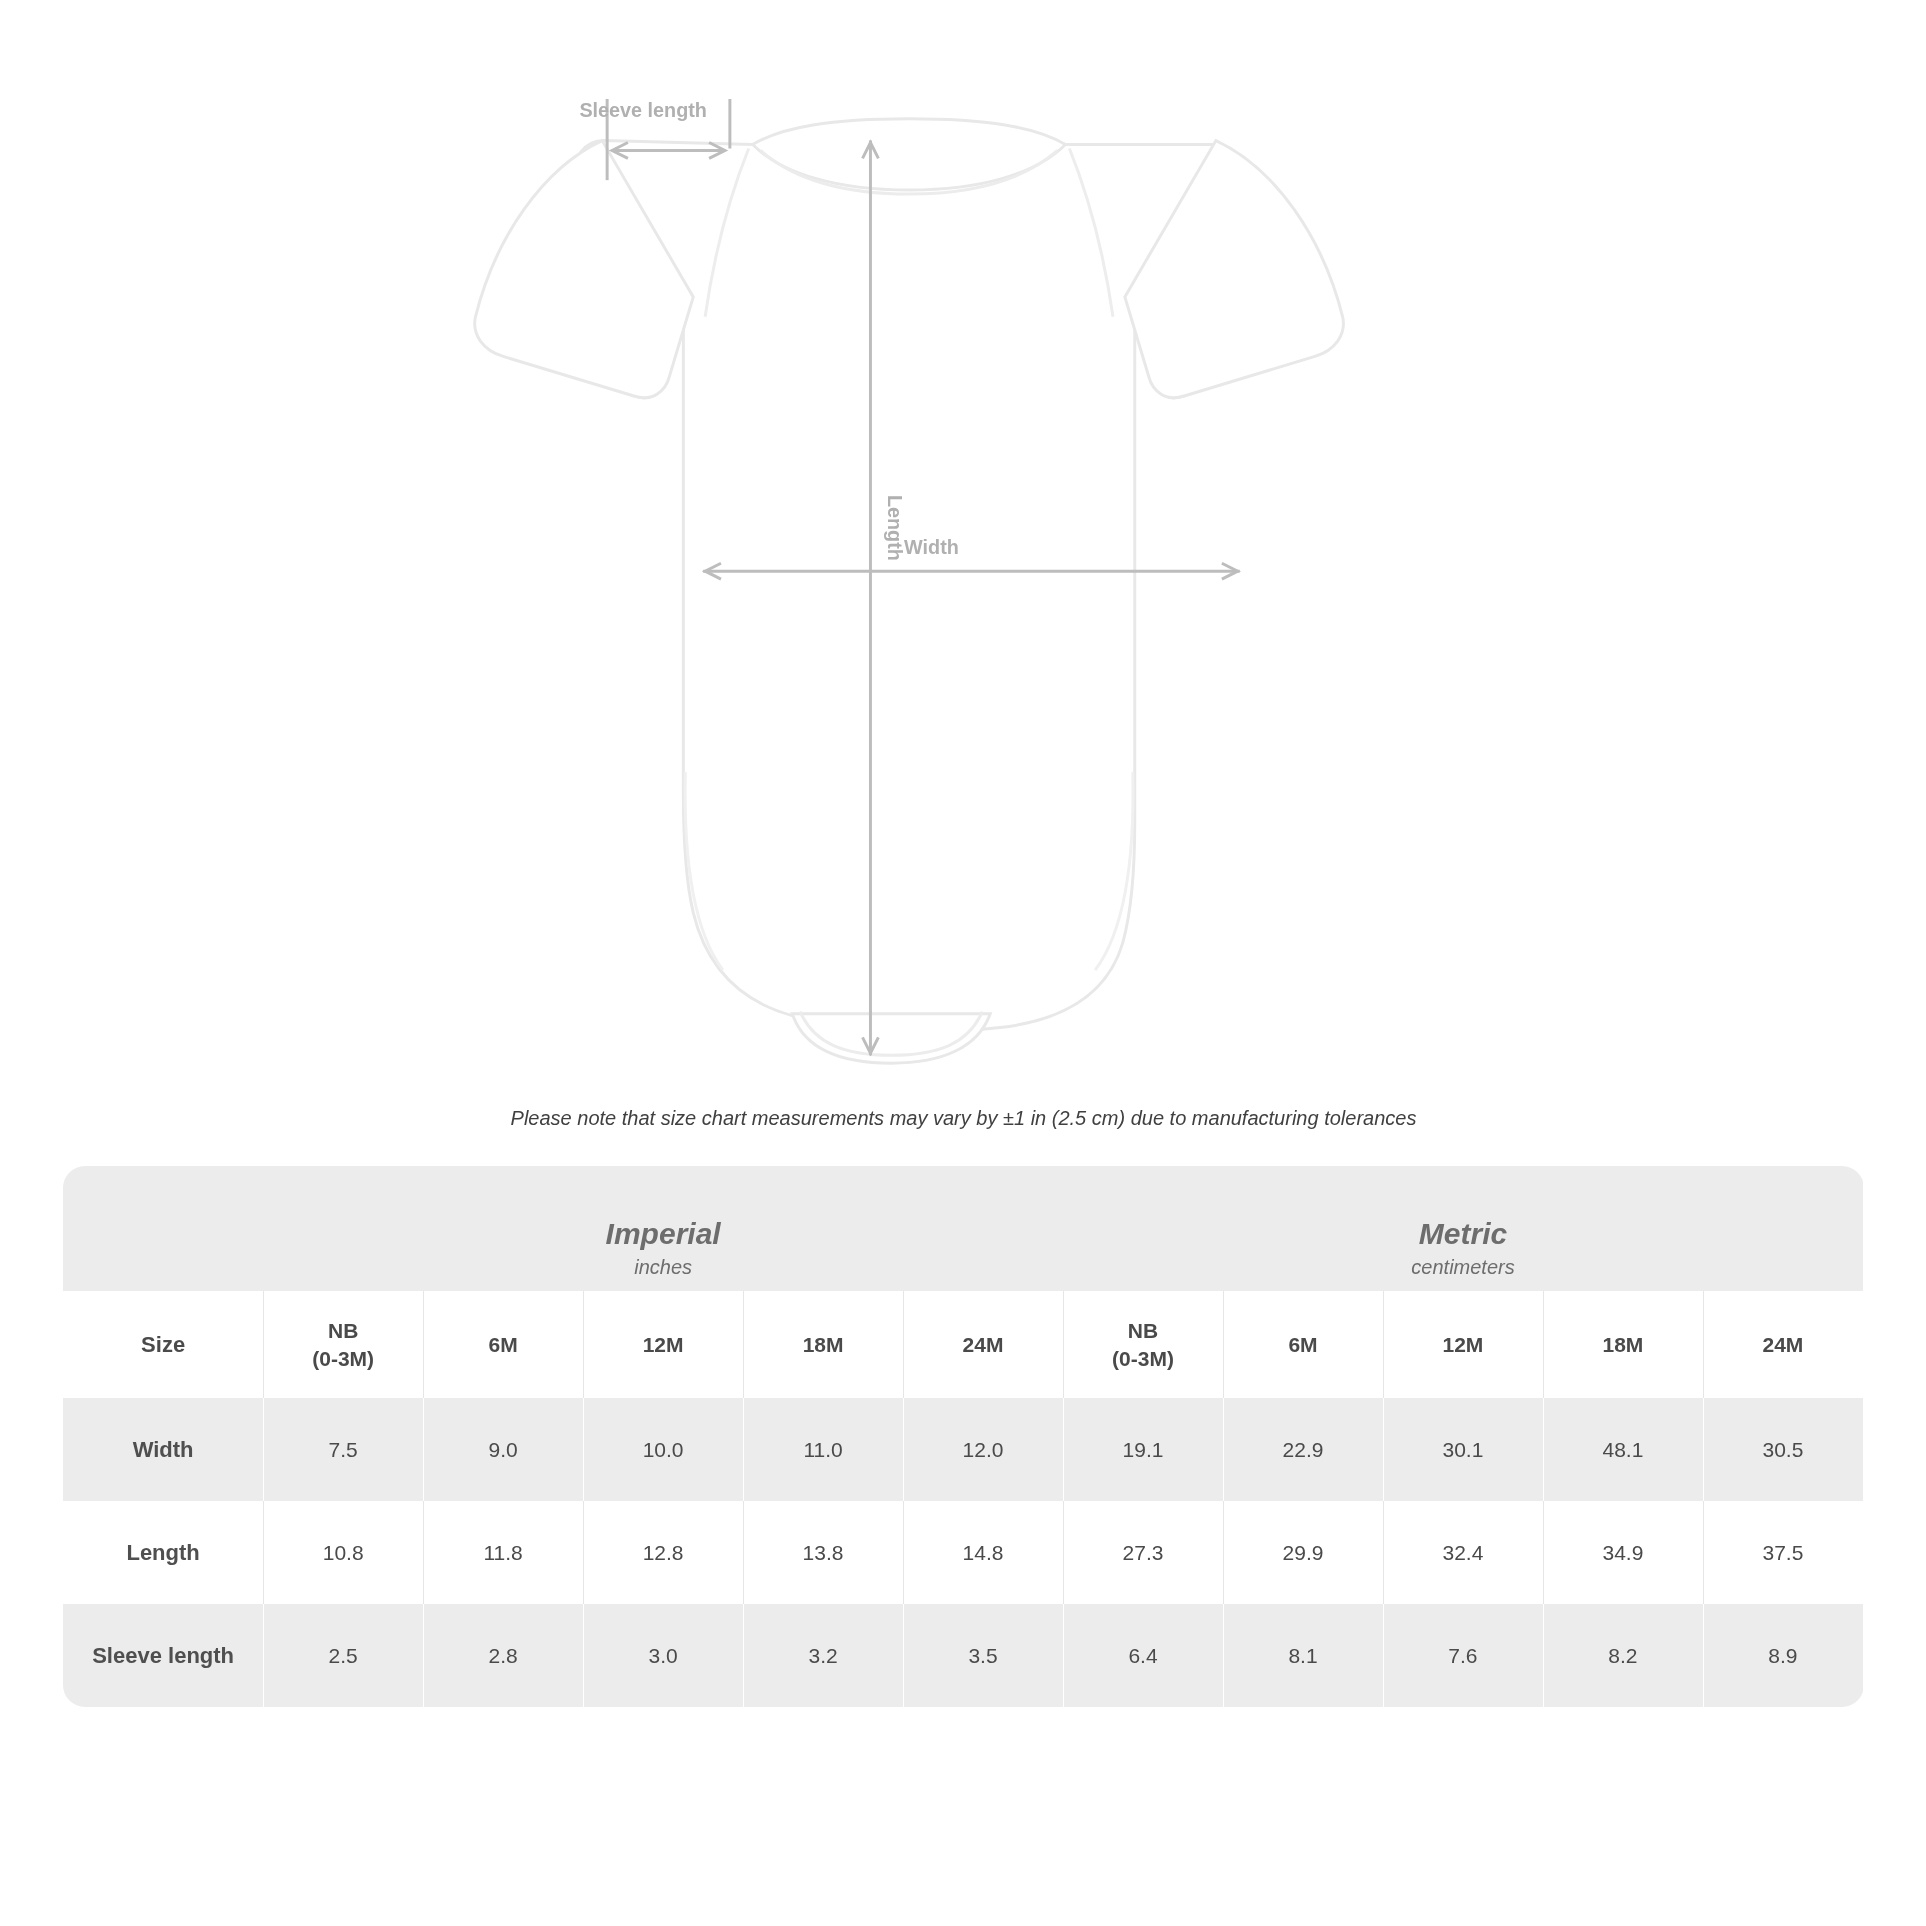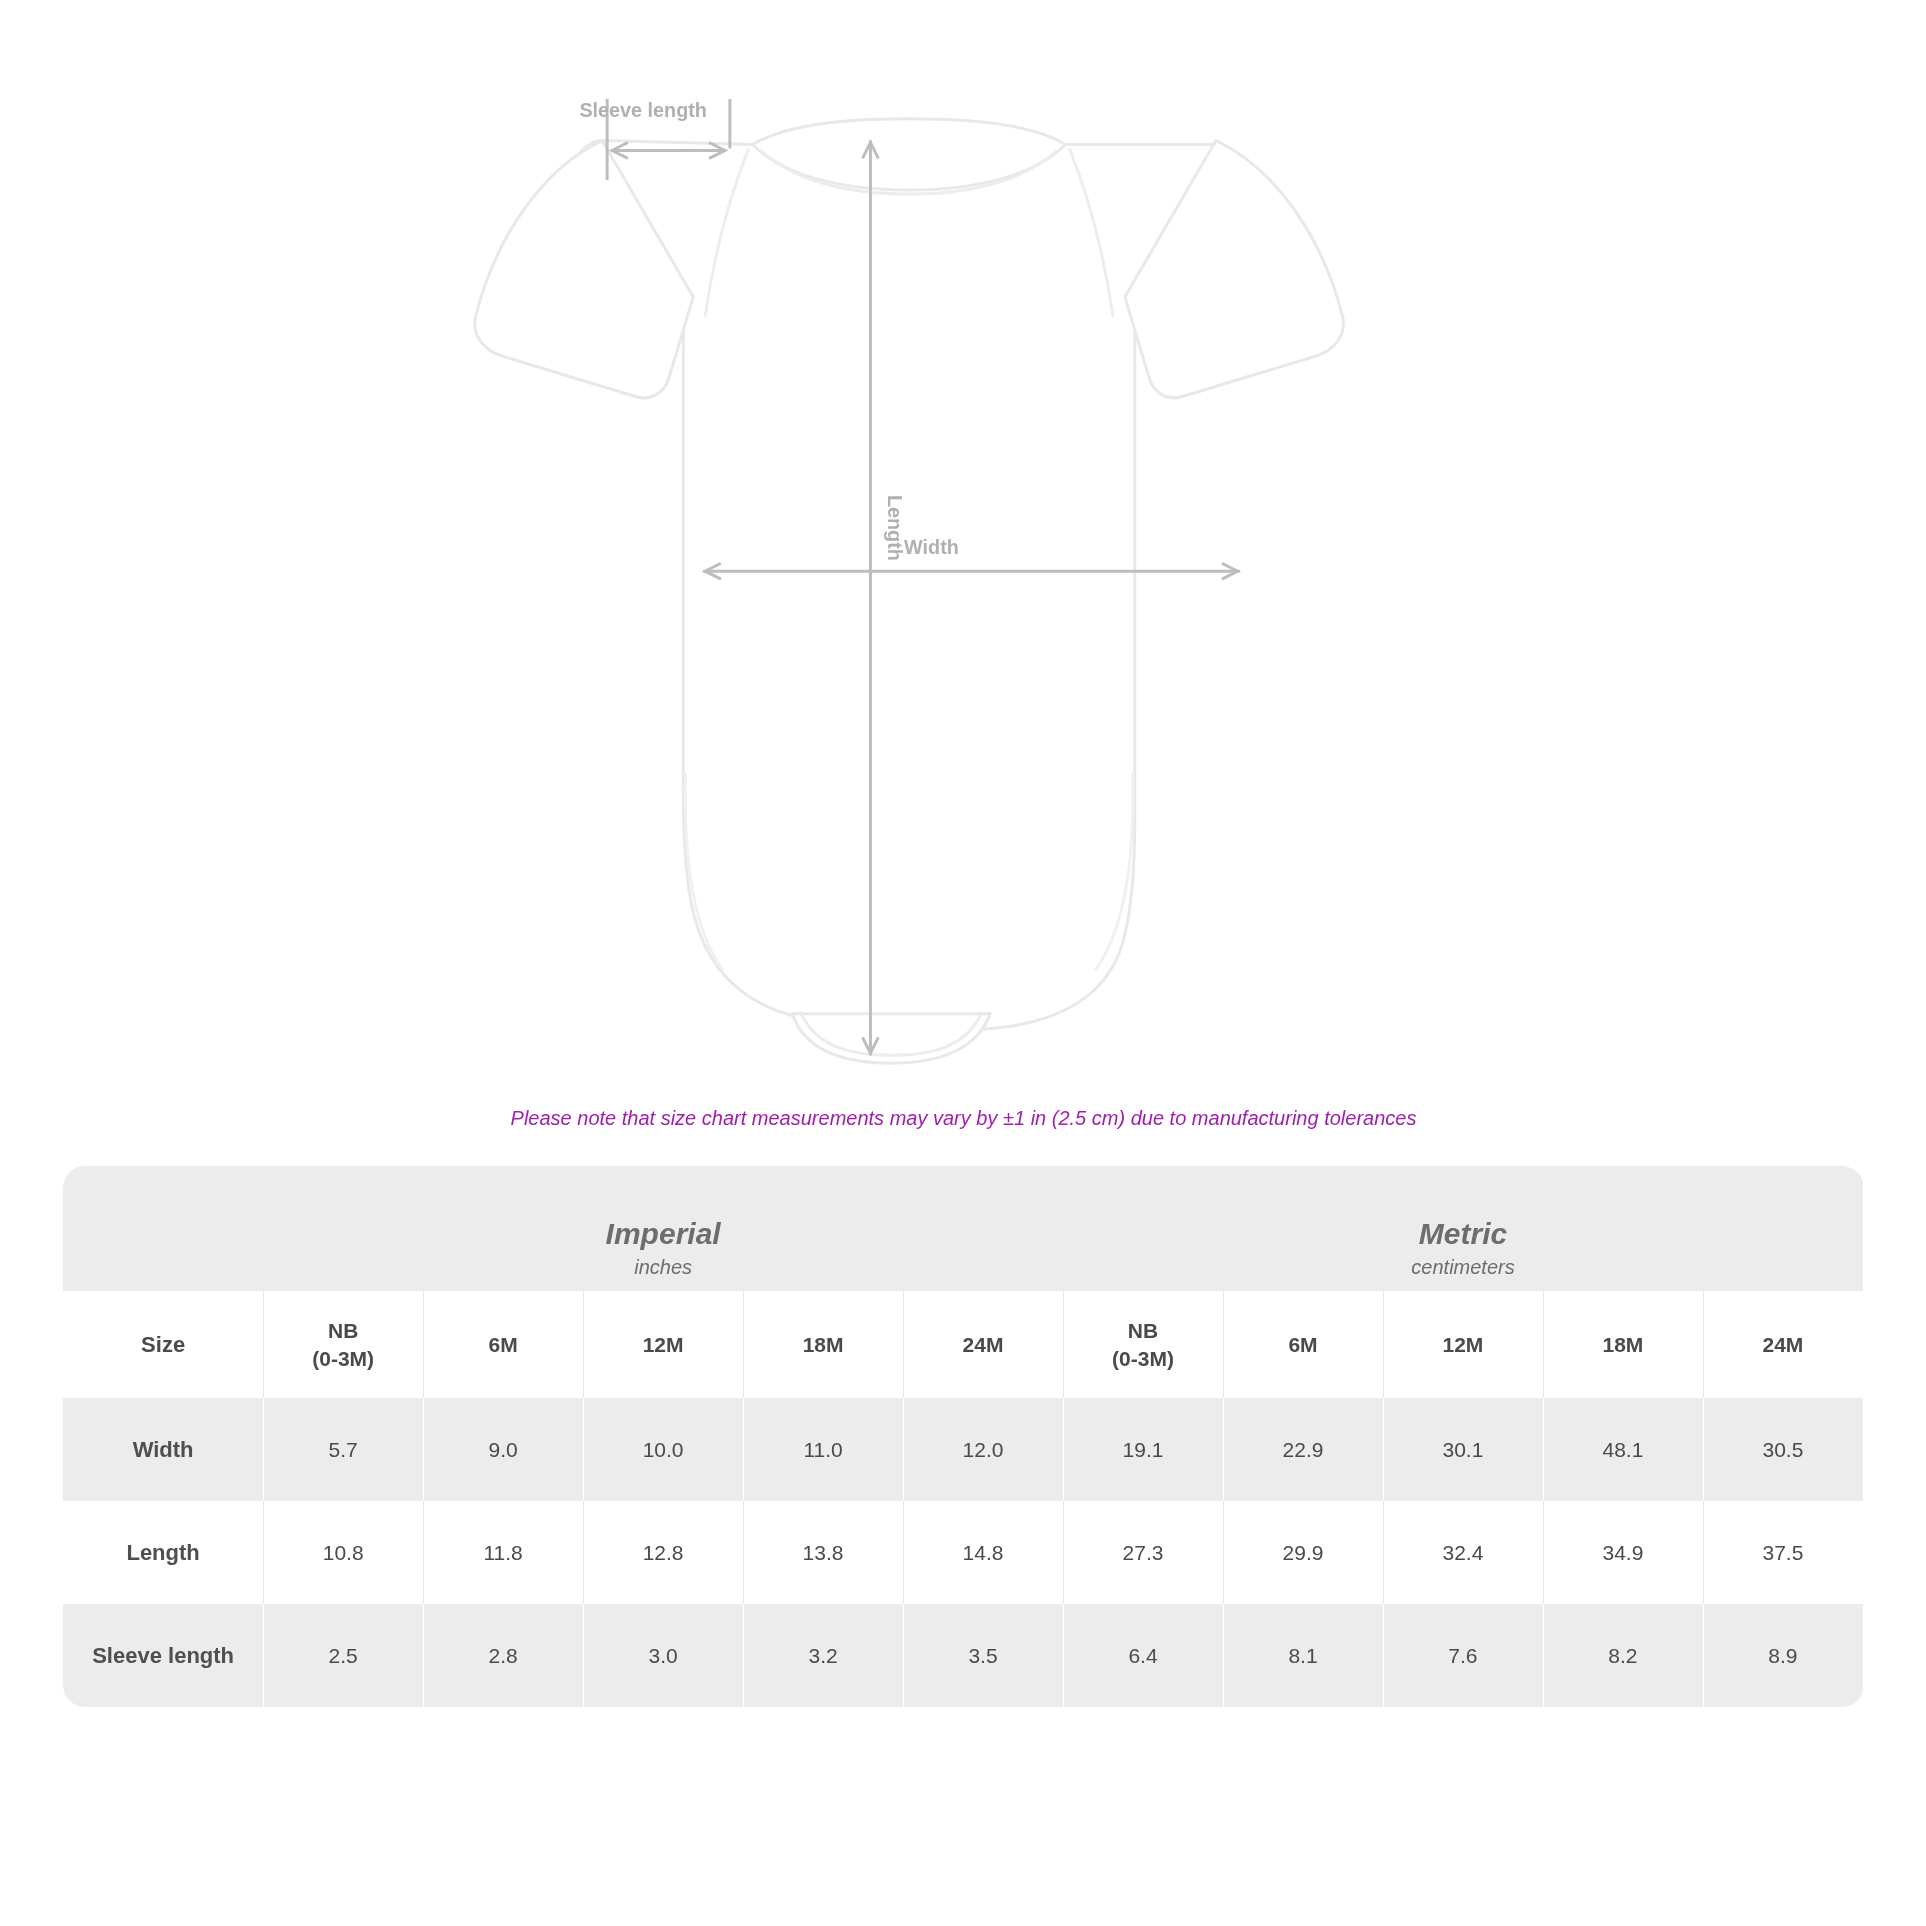--- a/index.html
+++ b/index.html
@@ -39,21 +39,21 @@
   }
   .chart-title {
     font-size: 34px;
     font-weight: bold;
     color: #3b3b3b;
     letter-spacing: 0.2px;
   }
   .chart-note {
     font-size: 20px;
     font-style: italic;
-    color: #a21caf;
+    color: #404040;
     margin-top: 18px;
   }
 
   
   .table-wrap {
     margin: 36px 63px 0 63px;
     border-radius: 22px;
     overflow: hidden;
   }
   table.size-table {
@@ -284,21 +284,21 @@
           <td class="vline">
             <span class="cell-sub">18M</span>
           </td>
           <td class="vline">
             <span class="cell-sub">24M</span>
           </td>
         </tr>
 
         <tr class="data-row shaded">
           <td class="rowlabel">Width</td>
-          <td class="vline">5.7</td>
+          <td class="vline">7.5</td>
           <td class="vline">9.0</td>
           <td class="vline">10.0</td>
           <td class="vline">11.0</td>
           <td class="vline">12.0</td>
           <td class="vline">19.1</td>
           <td class="vline">22.9</td>
           <td class="vline">30.1</td>
           <td class="vline">48.1</td>
           <td class="vline">30.5</td>
         </tr>

